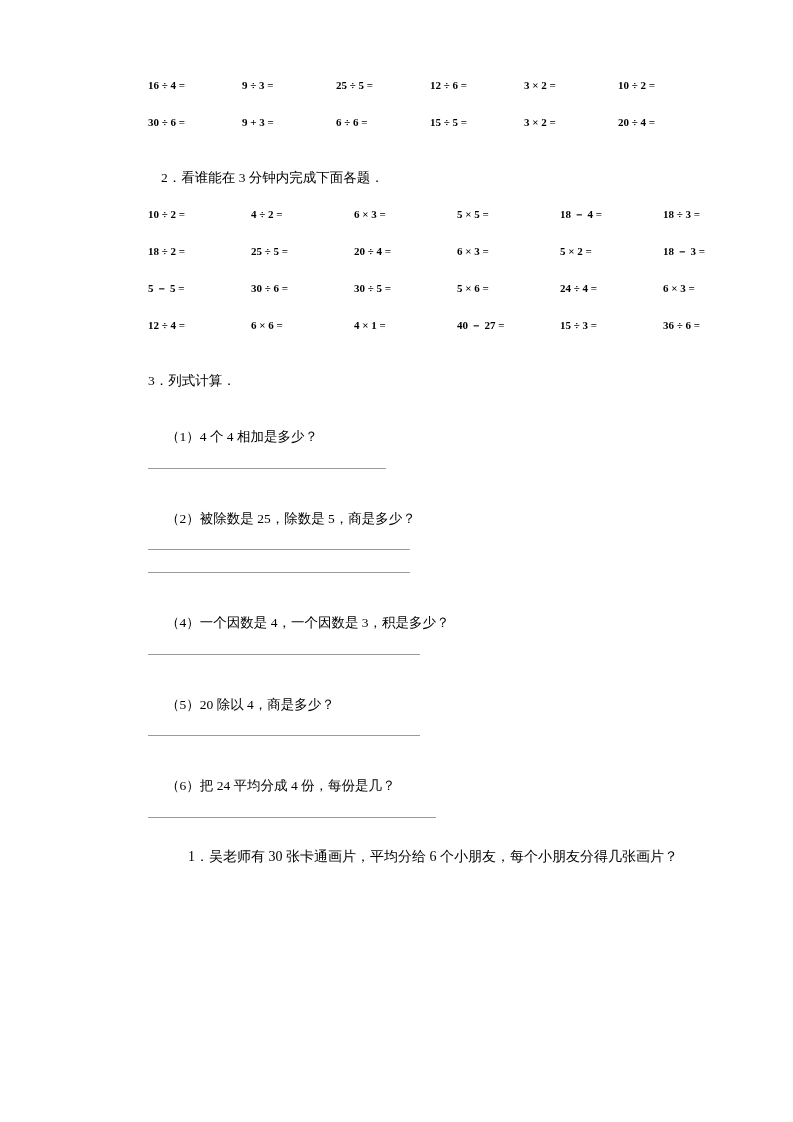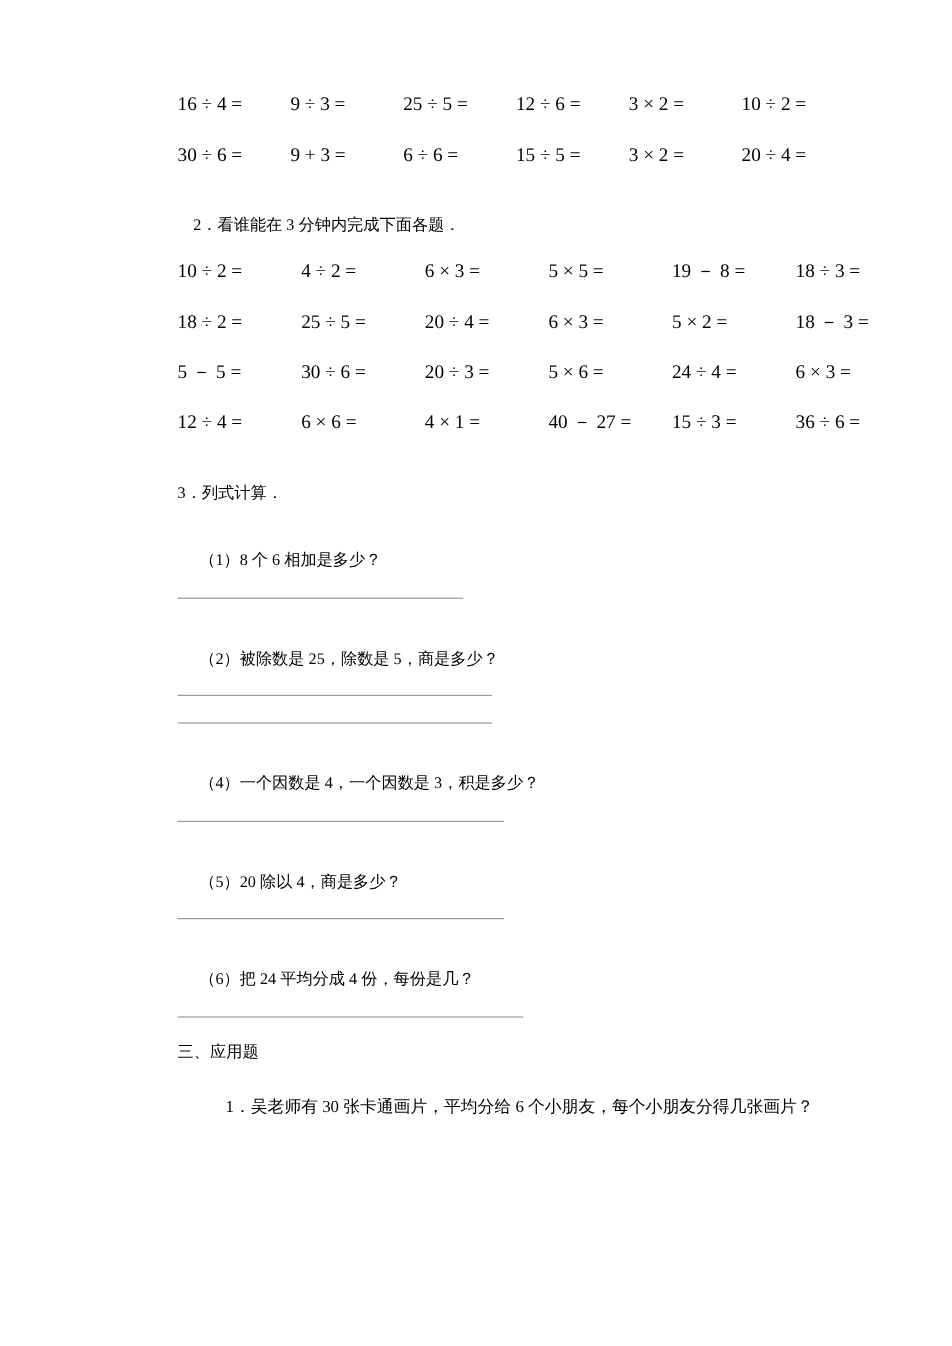--- a/index.html
+++ b/index.html
@@ -19,24 +19,25 @@
     position: absolute;
     left: 0; top: 0;
     width: 793px;
     height: 1122px;
     box-sizing: border-box;
     padding: 80px 115px 60px 148px;
   }
   .row {
     display: flex;
     flex-wrap: nowrap;
-    font-size: 16px;
+    font-size: 11px;
     line-height: 1;
     margin-bottom: 26px;
     white-space: nowrap;
+    font-weight: bold;
   }
   .row .cell {
     flex: 0 0 auto;
   }
   
   .block-a .cell { width: 94px; }
   .block-b .cell { width: 103px; }
 
   .para {
     font-size: 13.5px;
@@ -91,64 +92,63 @@
     <span class="cell">20 ÷ 4 =</span>
   </div>
 
   <div class="para indent">2．看谁能在 3 分钟内完成下面各题．</div>
 
   <div class="row block-b">
     <span class="cell">10 ÷ 2 =</span>
     <span class="cell">4 ÷ 2 =</span>
     <span class="cell">6 × 3 =</span>
     <span class="cell">5 × 5 =</span>
-    <span class="cell">19 － 8 =</span>
+    <span class="cell">18 － 4 =</span>
     <span class="cell">18 ÷ 3 =</span>
   </div>
   <div class="row block-b">
     <span class="cell">18 ÷ 2 =</span>
     <span class="cell">25 ÷ 5 =</span>
     <span class="cell">20 ÷ 4 =</span>
     <span class="cell">6 × 3 =</span>
     <span class="cell">5 × 2 =</span>
     <span class="cell">18 － 3 =</span>
   </div>
   <div class="row block-b">
     <span class="cell">5 － 5 =</span>
     <span class="cell">30 ÷ 6 =</span>
-    <span class="cell">20 ÷ 3 =</span>
+    <span class="cell">30 ÷ 5 =</span>
     <span class="cell">5 × 6 =</span>
     <span class="cell">24 ÷ 4 =</span>
     <span class="cell">6 × 3 =</span>
   </div>
   <div class="row block-b">
     <span class="cell">12 ÷ 4 =</span>
     <span class="cell">6 × 6 =</span>
     <span class="cell">4 × 1 =</span>
     <span class="cell">40 － 27 =</span>
     <span class="cell">15 ÷ 3 =</span>
     <span class="cell">36 ÷ 6 =</span>
   </div>
 
   <div class="para">3．列式计算．</div>
 
-  <div class="para indent2">（1）8 个 6 相加是多少？</div>
+  <div class="para indent2">（1）4 个 4 相加是多少？</div>
   <div class="answer-line" style="width:238px;"></div>
 
   <div class="para indent2">（2）被除数是 25，除数是 5，商是多少？</div>
   <div class="answer-line" style="width:262px;"></div>
 
   <div class="answer-line" style="width:262px;"></div>
 
   <div class="para indent2">（4）一个因数是 4，一个因数是 3，积是多少？</div>
   <div class="answer-line" style="width:272px;"></div>
 
   <div class="para indent2">（5）20 除以 4，商是多少？</div>
   <div class="answer-line" style="width:272px;"></div>
 
   <div class="para indent2">（6）把 24 平均分成 4 份，每份是几？</div>
   <div class="answer-line" style="width:288px;"></div>
 
-  <div class="heading" style="margin-top:8px;">三、应用题</div>
 
   <div class="wrap-para">1．吴老师有 30 张卡通画片，平均分给 6 个小朋友，每个小朋友分得几张画片？</div>
 
 </div>
 
 </body></html>

